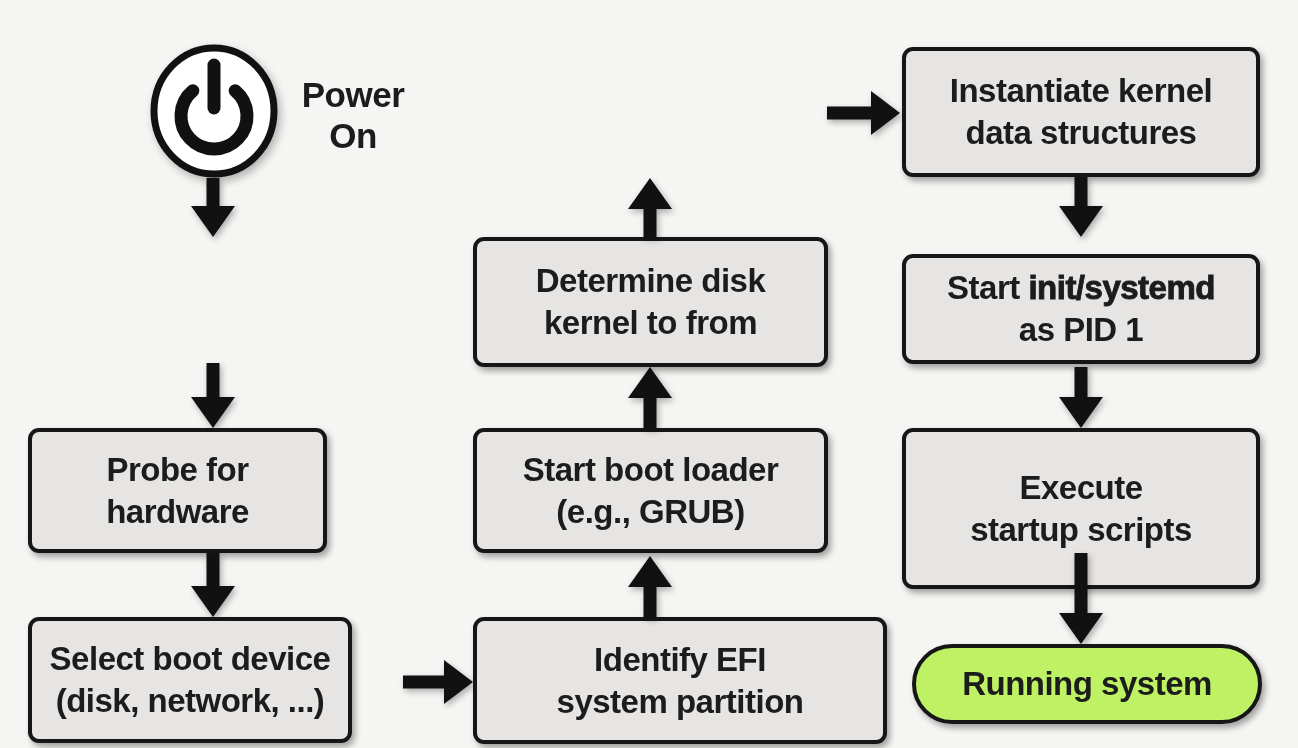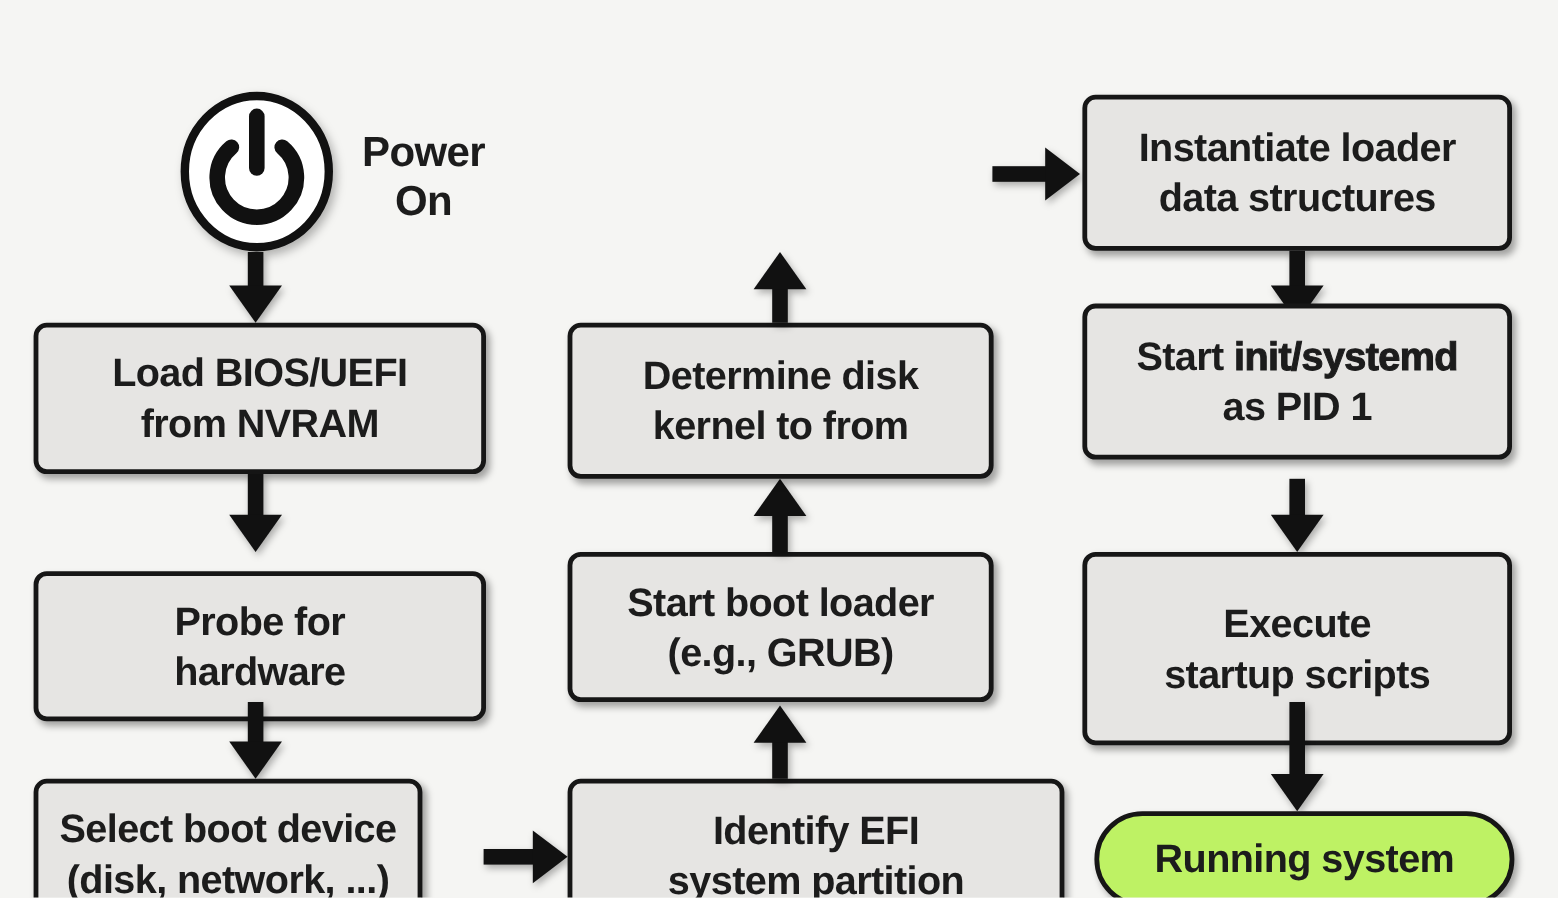--- a/index.html
+++ b/index.html
@@ -1,21 +1,21 @@
 <!DOCTYPE html>
 <html><head>
 <meta charset="utf-8">
 <style>
   html,body{margin:0;padding:0;}
   body{
     width:1298px;height:748px;position:relative;overflow:hidden;
     background:#f5f5f3;
     font-family:"Liberation Sans","DejaVu Sans",sans-serif;
   }
-  #diagram{position:absolute;inset:0;margin-top:32px;}
+  #diagram{position:absolute;inset:0;}
 
   .node{
     position:absolute;box-sizing:border-box;
     background:#e6e5e3;border:4px solid #161616;border-radius:11px;
     box-shadow:3px 4px 6px rgba(0,0,0,.35);
     display:flex;flex-direction:column;align-items:center;justify-content:center;
     text-align:center;color:#1c1c1c;font-weight:700;
     font-size:33px;line-height:42px;letter-spacing:-0.5px;
   }
   .node .line{display:block;white-space:nowrap;}
@@ -69,28 +69,24 @@
     <path d="M 45.8 48.7 A 33 33 0 1 0 88.2 48.7" fill="none" stroke="#111111" stroke-width="13" stroke-linecap="round"></path>
     <line x1="67" y1="23" x2="67" y2="66" stroke="#111111" stroke-width="13" stroke-linecap="round"></line>
   </svg>
   <div class="power-label" style="left:293px;top:74px;width:120px">
     <span class="line">Power</span>
     <span class="line">On</span>
   </div>
 
   <div class="arrow down" style="left:191px;top:178px;height:59px"></div>
 
-  <div class="node" style="left:28px;top:237px;width:377px;height:126px">
-    <span class="line">Load BIOS/UEFI</span>
-    <span class="line">from NVRAM</span>
-  </div>
 
   <div class="arrow down" style="left:191px;top:363px;height:65px"></div>
 
-  <div class="node" style="left:28px;top:444px;width:377px;height:125px">
+  <div class="node" style="left:28px;top:428px;width:299px;height:125px">
     <span class="line">Probe for</span>
     <span class="line">hardware</span>
   </div>
 
   <div class="arrow down" style="left:191px;top:553px;height:64px"></div>
 
   <div class="node" style="left:28px;top:617px;width:324px;height:126px">
     <span class="line">Select boot device</span>
     <span class="line">(disk, network, ...)</span>
   </div>
@@ -115,27 +111,27 @@
     <span class="line">Determine disk</span>
     <span class="line">kernel to from</span>
   </div>
 
   <div class="arrow up" style="left:628px;top:178px;height:59px"></div>
 
 
   <div class="arrow right" style="left:827px;top:91px;width:73px"></div>
 
   <div class="node" style="left:902px;top:47px;width:358px;height:130px">
-    <span class="line">Instantiate loader</span>
+    <span class="line">Instantiate kernel</span>
     <span class="line">data structures</span>
   </div>
 
   <div class="arrow down" style="left:1059px;top:177px;height:60px"></div>
 
-  <div class="node" style="left:902px;top:221px;width:358px;height:130px">
+  <div class="node" style="left:902px;top:254px;width:358px;height:110px">
     <span class="line"><span>Start </span><span class="heavy">init/systemd</span></span>
     <span class="line">as PID 1</span>
   </div>
 
   <div class="arrow down" style="left:1059px;top:367px;height:61px"></div>
 
   <div class="node" style="left:902px;top:428px;width:358px;height:161px">
     <span class="line">Execute</span>
     <span class="line">startup scripts</span>
   </div>

